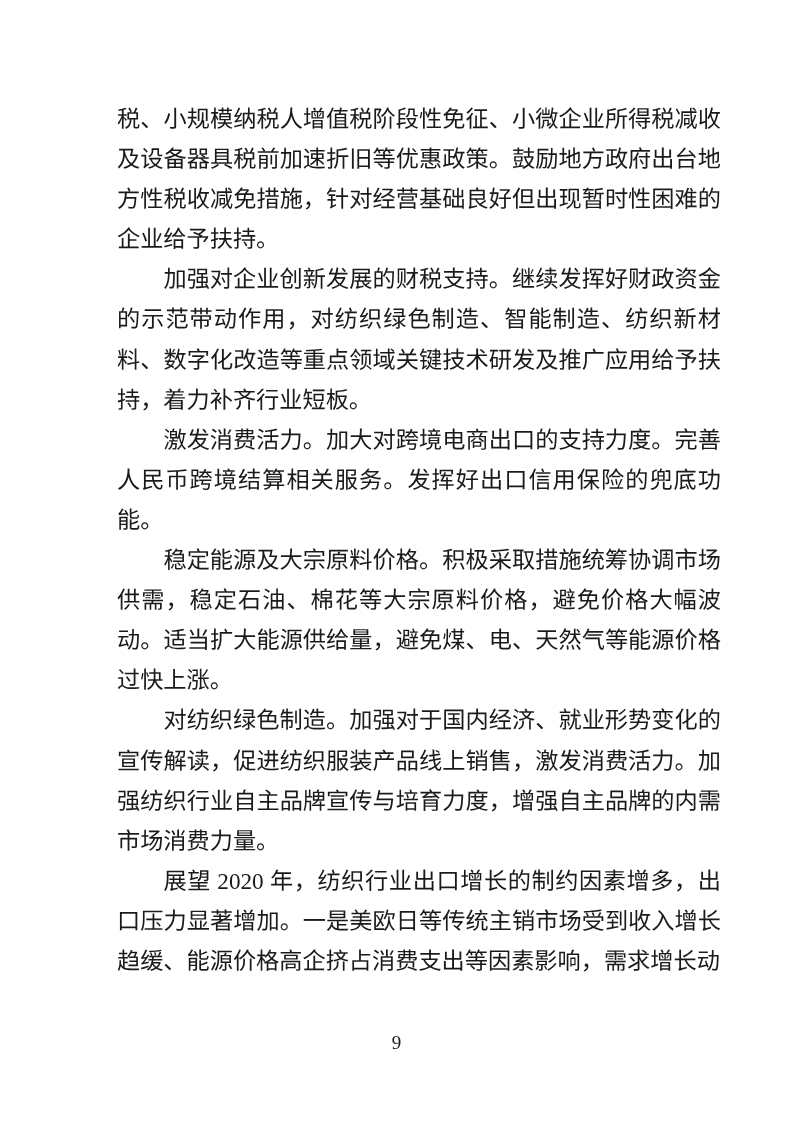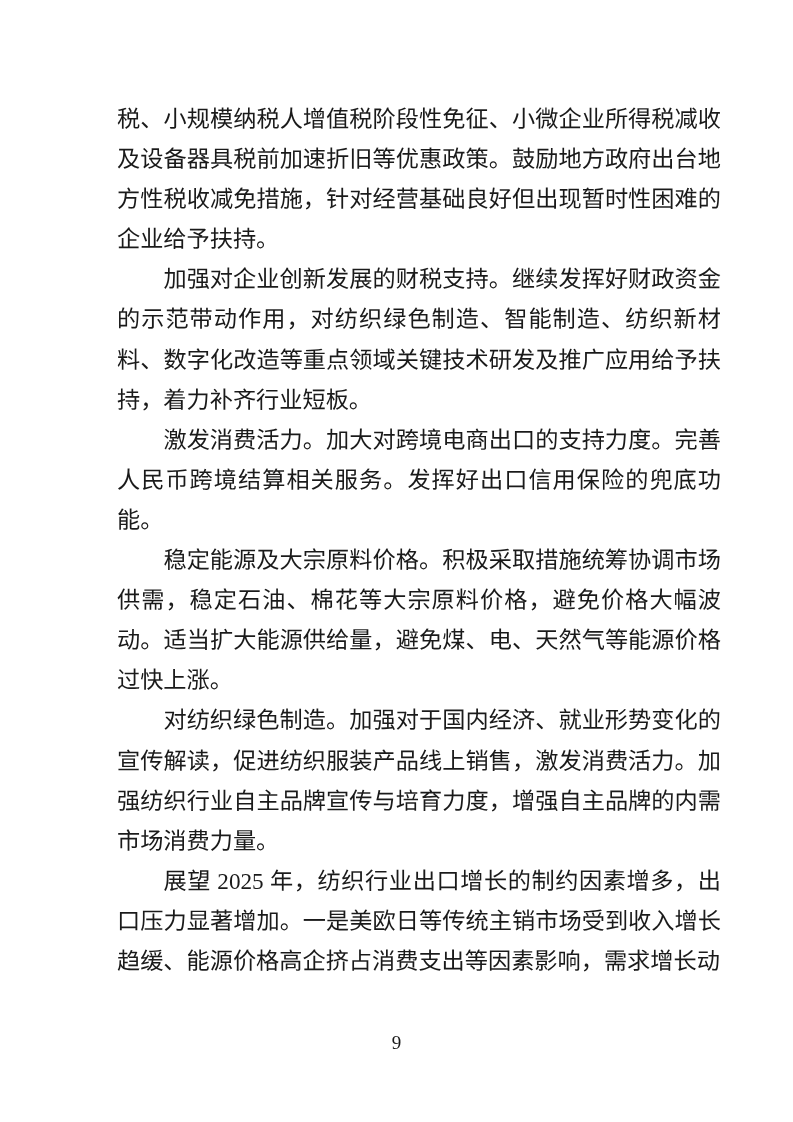--- a/index.html
+++ b/index.html
@@ -55,16 +55,16 @@
 </head>
 <body>
 
 <div class="page">
   <main class="text-block">
       <p class="">税、小规模纳税人增值税阶段性免征、小微企业所得税减收及设备器具税前加速折旧等优惠政策。鼓励地方政府出台地方性税收减免措施，针对经营基础良好但出现暂时性困难的企业给予扶持。</p>
       <p class="indent"><b class="lead">加强对企业创新发展的财税支持。</b>继续发挥好财政资金的示范带动作用，对纺织绿色制造、智能制造、纺织新材料、数字化改造等重点领域关键技术研发及推广应用给予扶持，着力补齐行业短板。</p>
       <p class="indent"><b class="lead">激发消费活力。</b>加大对跨境电商出口的支持力度。完善人民币跨境结算相关服务。发挥好出口信用保险的兜底功能。</p>
       <p class="indent"><b class="lead">稳定能源及大宗原料价格。</b>积极采取措施统筹协调市场供需，稳定石油、棉花等大宗原料价格，避免价格大幅波动。适当扩大能源供给量，避免煤、电、天然气等能源价格过快上涨。</p>
       <p class="indent"><b class="lead">对纺织绿色制造。</b>加强对于国内经济、就业形势变化的宣传解读，促进纺织服装产品线上销售，激发消费活力。加强纺织行业自主品牌宣传与培育力度，增强自主品牌的内需市场消费力量。</p>
-      <p class="indent">展望 2025 年，纺织行业出口增长的制约因素增多，出口压力显著增加。一是美欧日等传统主销市场受到收入增长趋缓、能源价格高企挤占消费支出等因素影响，需求增长动</p>
+      <p class="indent">展望 2020 年，纺织行业出口增长的制约因素增多，出口压力显著增加。一是美欧日等传统主销市场受到收入增长趋缓、能源价格高企挤占消费支出等因素影响，需求增长动</p>
     </main>
   <div class="page-number">9</div>
 </div>
 
 </body></html>

